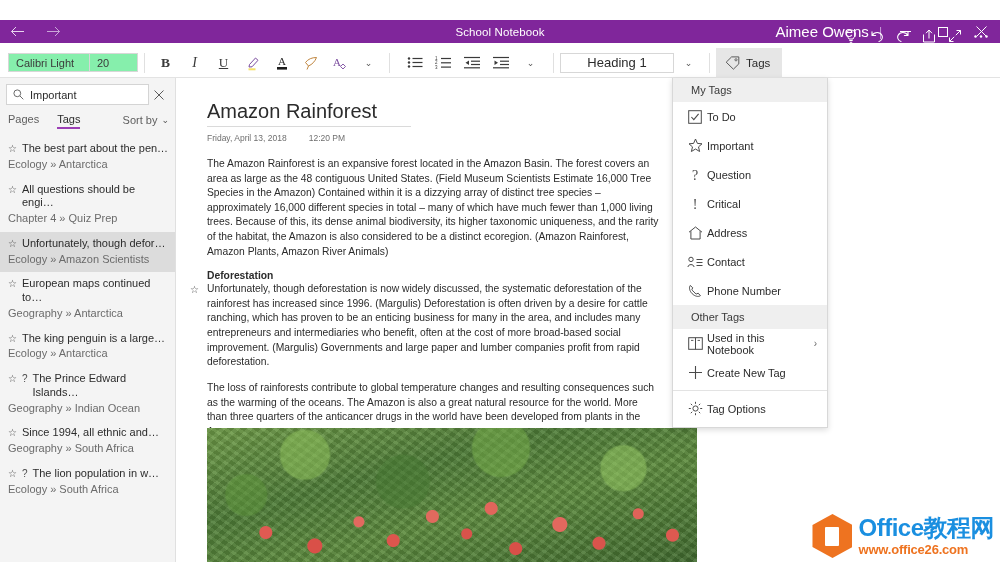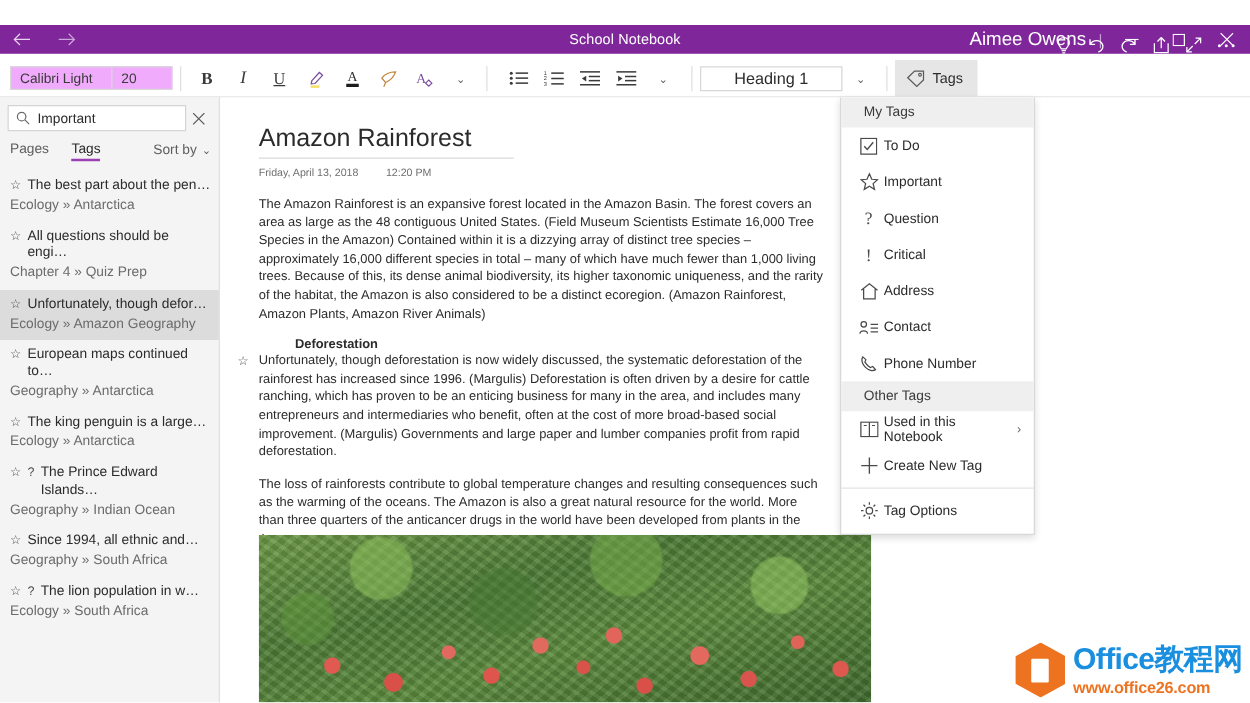--- a/index.html
+++ b/index.html
@@ -62,21 +62,21 @@
   }
 
   
   .ribbon {
     position: absolute; top: 48px; left: 0; width: 1000px; height: 30px;
     background: #ffffff; border-bottom: 1px solid #e3e3e3;
     display: flex; align-items: center;
   }
   .fontbox {
     display: flex; align-items: center; margin-left: 8px;
-    border: 1px solid #d7d7d7; height: 19px; background: #f0abfc;
+    border: 1px solid #d7d7d7; height: 19px; background: #86efac;
   }
   .fontname {
     width: 81px; padding-left: 7px; font-size: 11px; color: #3a3a3a;
     border-right: 1px solid #d7d7d7; height: 100%; display: flex; align-items: center;
   }
   .fontsize {
     width: 47px; padding-left: 7px; font-size: 11px; color: #3a3a3a;
     height: 100%; display: flex; align-items: center;
   }
   .rb-group { display: flex; align-items: center; }
@@ -142,21 +142,21 @@
     font-weight: 400; border-bottom: 1px solid #dadada; display: inline-block;
     padding-bottom: 3px; padding-right: 34px;
   }
   .doc-meta { display: flex; gap: 22px; margin-top: 6px; font-size: 8.5px; color: #6f6f6f; }
   .doc-body { margin-top: 14px; width: 452px; }
   .p {
     font-size: 10.3px; color: #2b2b2b; line-height: 1.42;
     font-family: "Liberation Sans", sans-serif; margin-bottom: 11px;
     text-align: left;
   }
-  .h3 { font-size: 10.3px; font-weight: bold; color: #2b2b2b; margin-bottom: 1px; margin-left: 29px; }
+  .h3 { font-size: 10.3px; font-weight: bold; color: #2b2b2b; margin-bottom: 1px; }
   .tagged { position: relative; }
   .tagged .gutter-ico {
     position: absolute; left: -17px; top: 1px; font-size: 10px; color: #4a4a4a;
   }
   .photo {
     position: absolute; left: 207px; top: 428px; width: 490px; height: 134px;
     overflow: hidden;
   }
   .photo .img {
     width: 100%; height: 100%;
@@ -439,21 +439,21 @@
           <span class="mini-ico">☆</span>
           <span>All questions should be engi…</span>
         </div>
         <div class="line2">Chapter 4 » Quiz Prep</div>
       </div>
       <div class="tag-item selected">
         <div class="line1">
           <span class="mini-ico">☆</span>
           <span>Unfortunately, though defor…</span>
         </div>
-        <div class="line2">Ecology » Amazon Geography</div>
+        <div class="line2">Ecology » Amazon Scientists</div>
       </div>
       <div class="tag-item">
         <div class="line1">
           <span class="mini-ico">☆</span>
           <span>European maps continued to…</span>
         </div>
         <div class="line2">Geography » Antarctica</div>
       </div>
       <div class="tag-item">
         <div class="line1">

